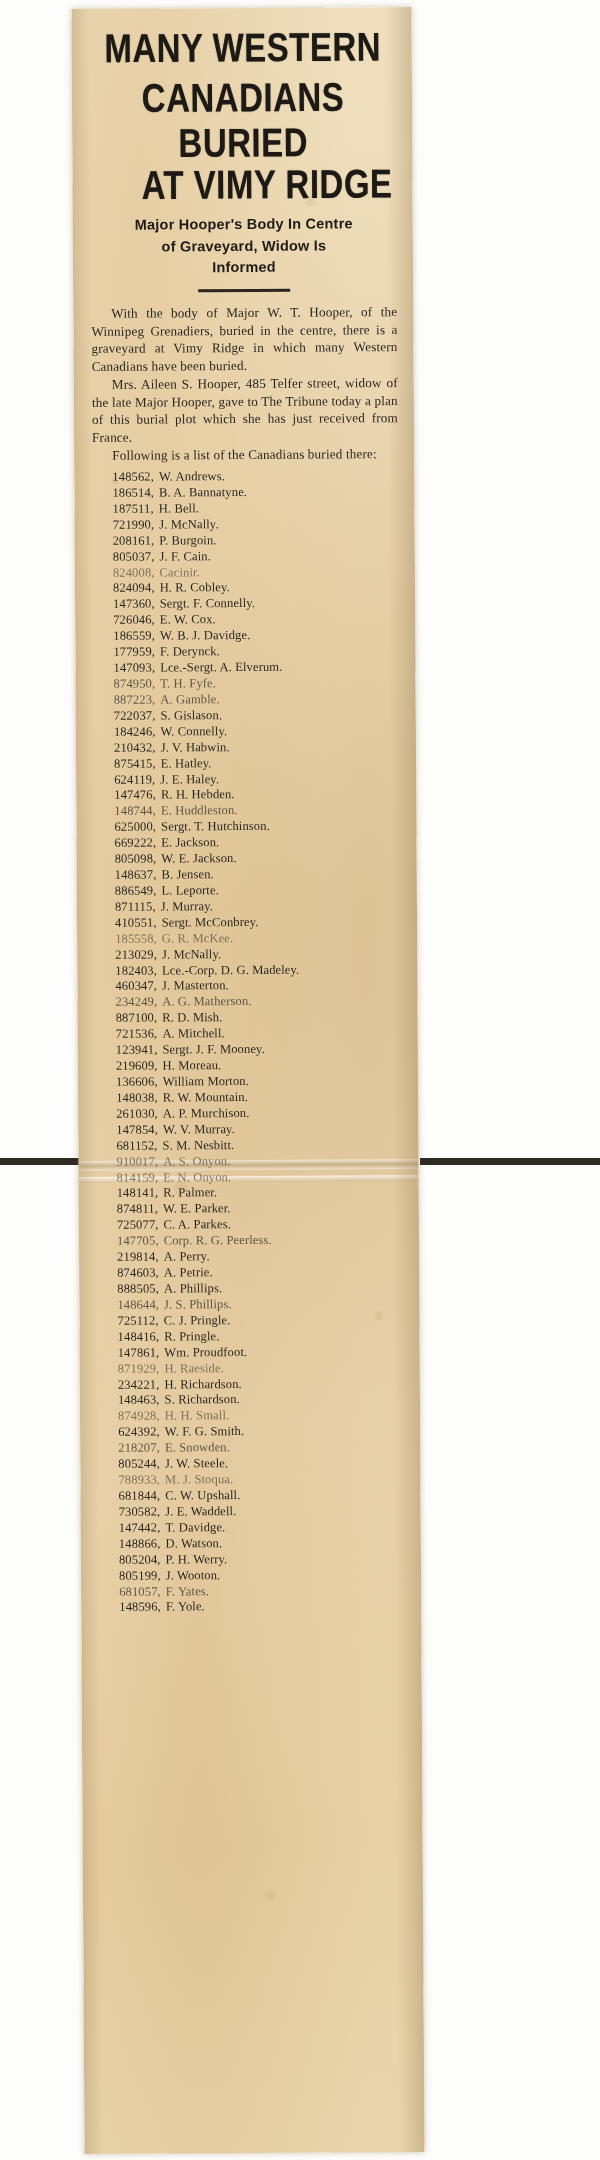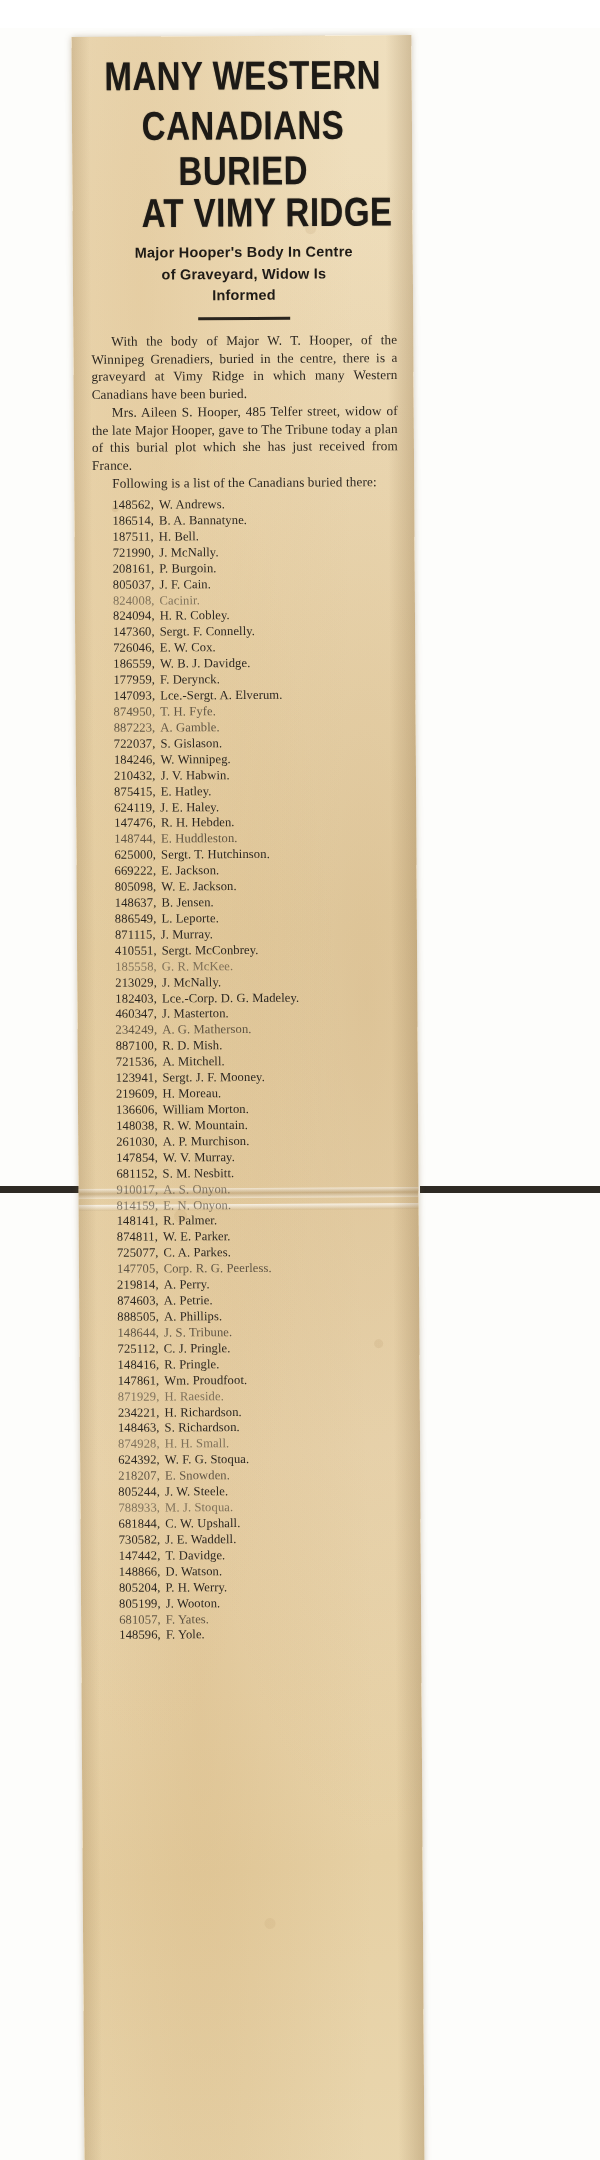--- a/index.html
+++ b/index.html
@@ -13,21 +13,20 @@
     position: relative;
     font-family: "Liberation Serif", serif;
     overflow: hidden;
   }
 
   
   #page {
     position: absolute;
     inset: 0;
     background: #fdfdfb;
-    margin-top: 28px;
   }
 
   
   .clipping {
     position: absolute;
     left: 78px;
     top: 8px;
     width: 340px;
     height: 2145px;
     background:
@@ -216,21 +215,21 @@
           <li class="faded"><span class="num">824008,</span><span>Cacinir.</span></li>
           <li><span class="num">824094,</span><span>H. R. Cobley.</span></li>
           <li><span class="num">147360,</span><span>Sergt. F. Connelly.</span></li>
           <li><span class="num">726046,</span><span>E. W. Cox.</span></li>
           <li><span class="num">186559,</span><span>W. B. J. Davidge.</span></li>
           <li><span class="num">177959,</span><span>F. Derynck.</span></li>
           <li><span class="num">147093,</span><span>Lce.-Sergt. A. Elverum.</span></li>
           <li class="faded2"><span class="num">874950,</span><span>T. H. Fyfe.</span></li>
           <li class="faded2"><span class="num">887223,</span><span>A. Gamble.</span></li>
           <li><span class="num">722037,</span><span>S. Gislason.</span></li>
-          <li><span class="num">184246,</span><span>W. Winnipeg.</span></li>
+          <li><span class="num">184246,</span><span>W. Connelly.</span></li>
           <li><span class="num">210432,</span><span>J. V. Habwin.</span></li>
           <li><span class="num">875415,</span><span>E. Hatley.</span></li>
           <li><span class="num">624119,</span><span>J. E. Haley.</span></li>
           <li><span class="num">147476,</span><span>R. H. Hebden.</span></li>
           <li class="faded2"><span class="num">148744,</span><span>E. Huddleston.</span></li>
           <li><span class="num">625000,</span><span>Sergt. T. Hutchinson.</span></li>
           <li><span class="num">669222,</span><span>E. Jackson.</span></li>
           <li><span class="num">805098,</span><span>W. E. Jackson.</span></li>
           <li><span class="num">148637,</span><span>B. Jensen.</span></li>
           <li><span class="num">886549,</span><span>L. Leporte.</span></li>
@@ -252,29 +251,29 @@
           <li><span class="num">681152,</span><span>S. M. Nesbitt.</span></li>
           <li class="faded"><span class="num">910017,</span><span>A. S. Onyon.</span></li>
           <li class="faded"><span class="num">814159,</span><span>E. N. Onyon.</span></li>
           <li><span class="num">148141,</span><span>R. Palmer.</span></li>
           <li><span class="num">874811,</span><span>W. E. Parker.</span></li>
           <li><span class="num">725077,</span><span>C. A. Parkes.</span></li>
           <li class="faded2"><span class="num">147705,</span><span>Corp. R. G. Peerless.</span></li>
           <li><span class="num">219814,</span><span>A. Perry.</span></li>
           <li><span class="num">874603,</span><span>A. Petrie.</span></li>
           <li><span class="num">888505,</span><span>A. Phillips.</span></li>
-          <li class="faded2"><span class="num">148644,</span><span>J. S. Tribune.</span></li>
+          <li class="faded2"><span class="num">148644,</span><span>J. S. Phillips.</span></li>
           <li><span class="num">725112,</span><span>C. J. Pringle.</span></li>
           <li><span class="num">148416,</span><span>R. Pringle.</span></li>
           <li><span class="num">147861,</span><span>Wm. Proudfoot.</span></li>
           <li class="faded"><span class="num">871929,</span><span>H. Raeside.</span></li>
           <li><span class="num">234221,</span><span>H. Richardson.</span></li>
           <li><span class="num">148463,</span><span>S. Richardson.</span></li>
           <li class="faded"><span class="num">874928,</span><span>H. H. Small.</span></li>
-          <li><span class="num">624392,</span><span>W. F. G. Stoqua.</span></li>
+          <li><span class="num">624392,</span><span>W. F. G. Smith.</span></li>
           <li class="faded2"><span class="num">218207,</span><span>E. Snowden.</span></li>
           <li><span class="num">805244,</span><span>J. W. Steele.</span></li>
           <li class="faded"><span class="num">788933,</span><span>M. J. Stoqua.</span></li>
           <li><span class="num">681844,</span><span>C. W. Upshall.</span></li>
           <li><span class="num">730582,</span><span>J. E. Waddell.</span></li>
           <li><span class="num">147442,</span><span>T. Davidge.</span></li>
           <li><span class="num">148866,</span><span>D. Watson.</span></li>
           <li><span class="num">805204,</span><span>P. H. Werry.</span></li>
           <li><span class="num">805199,</span><span>J. Wooton.</span></li>
           <li class="faded2"><span class="num">681057,</span><span>F. Yates.</span></li>

